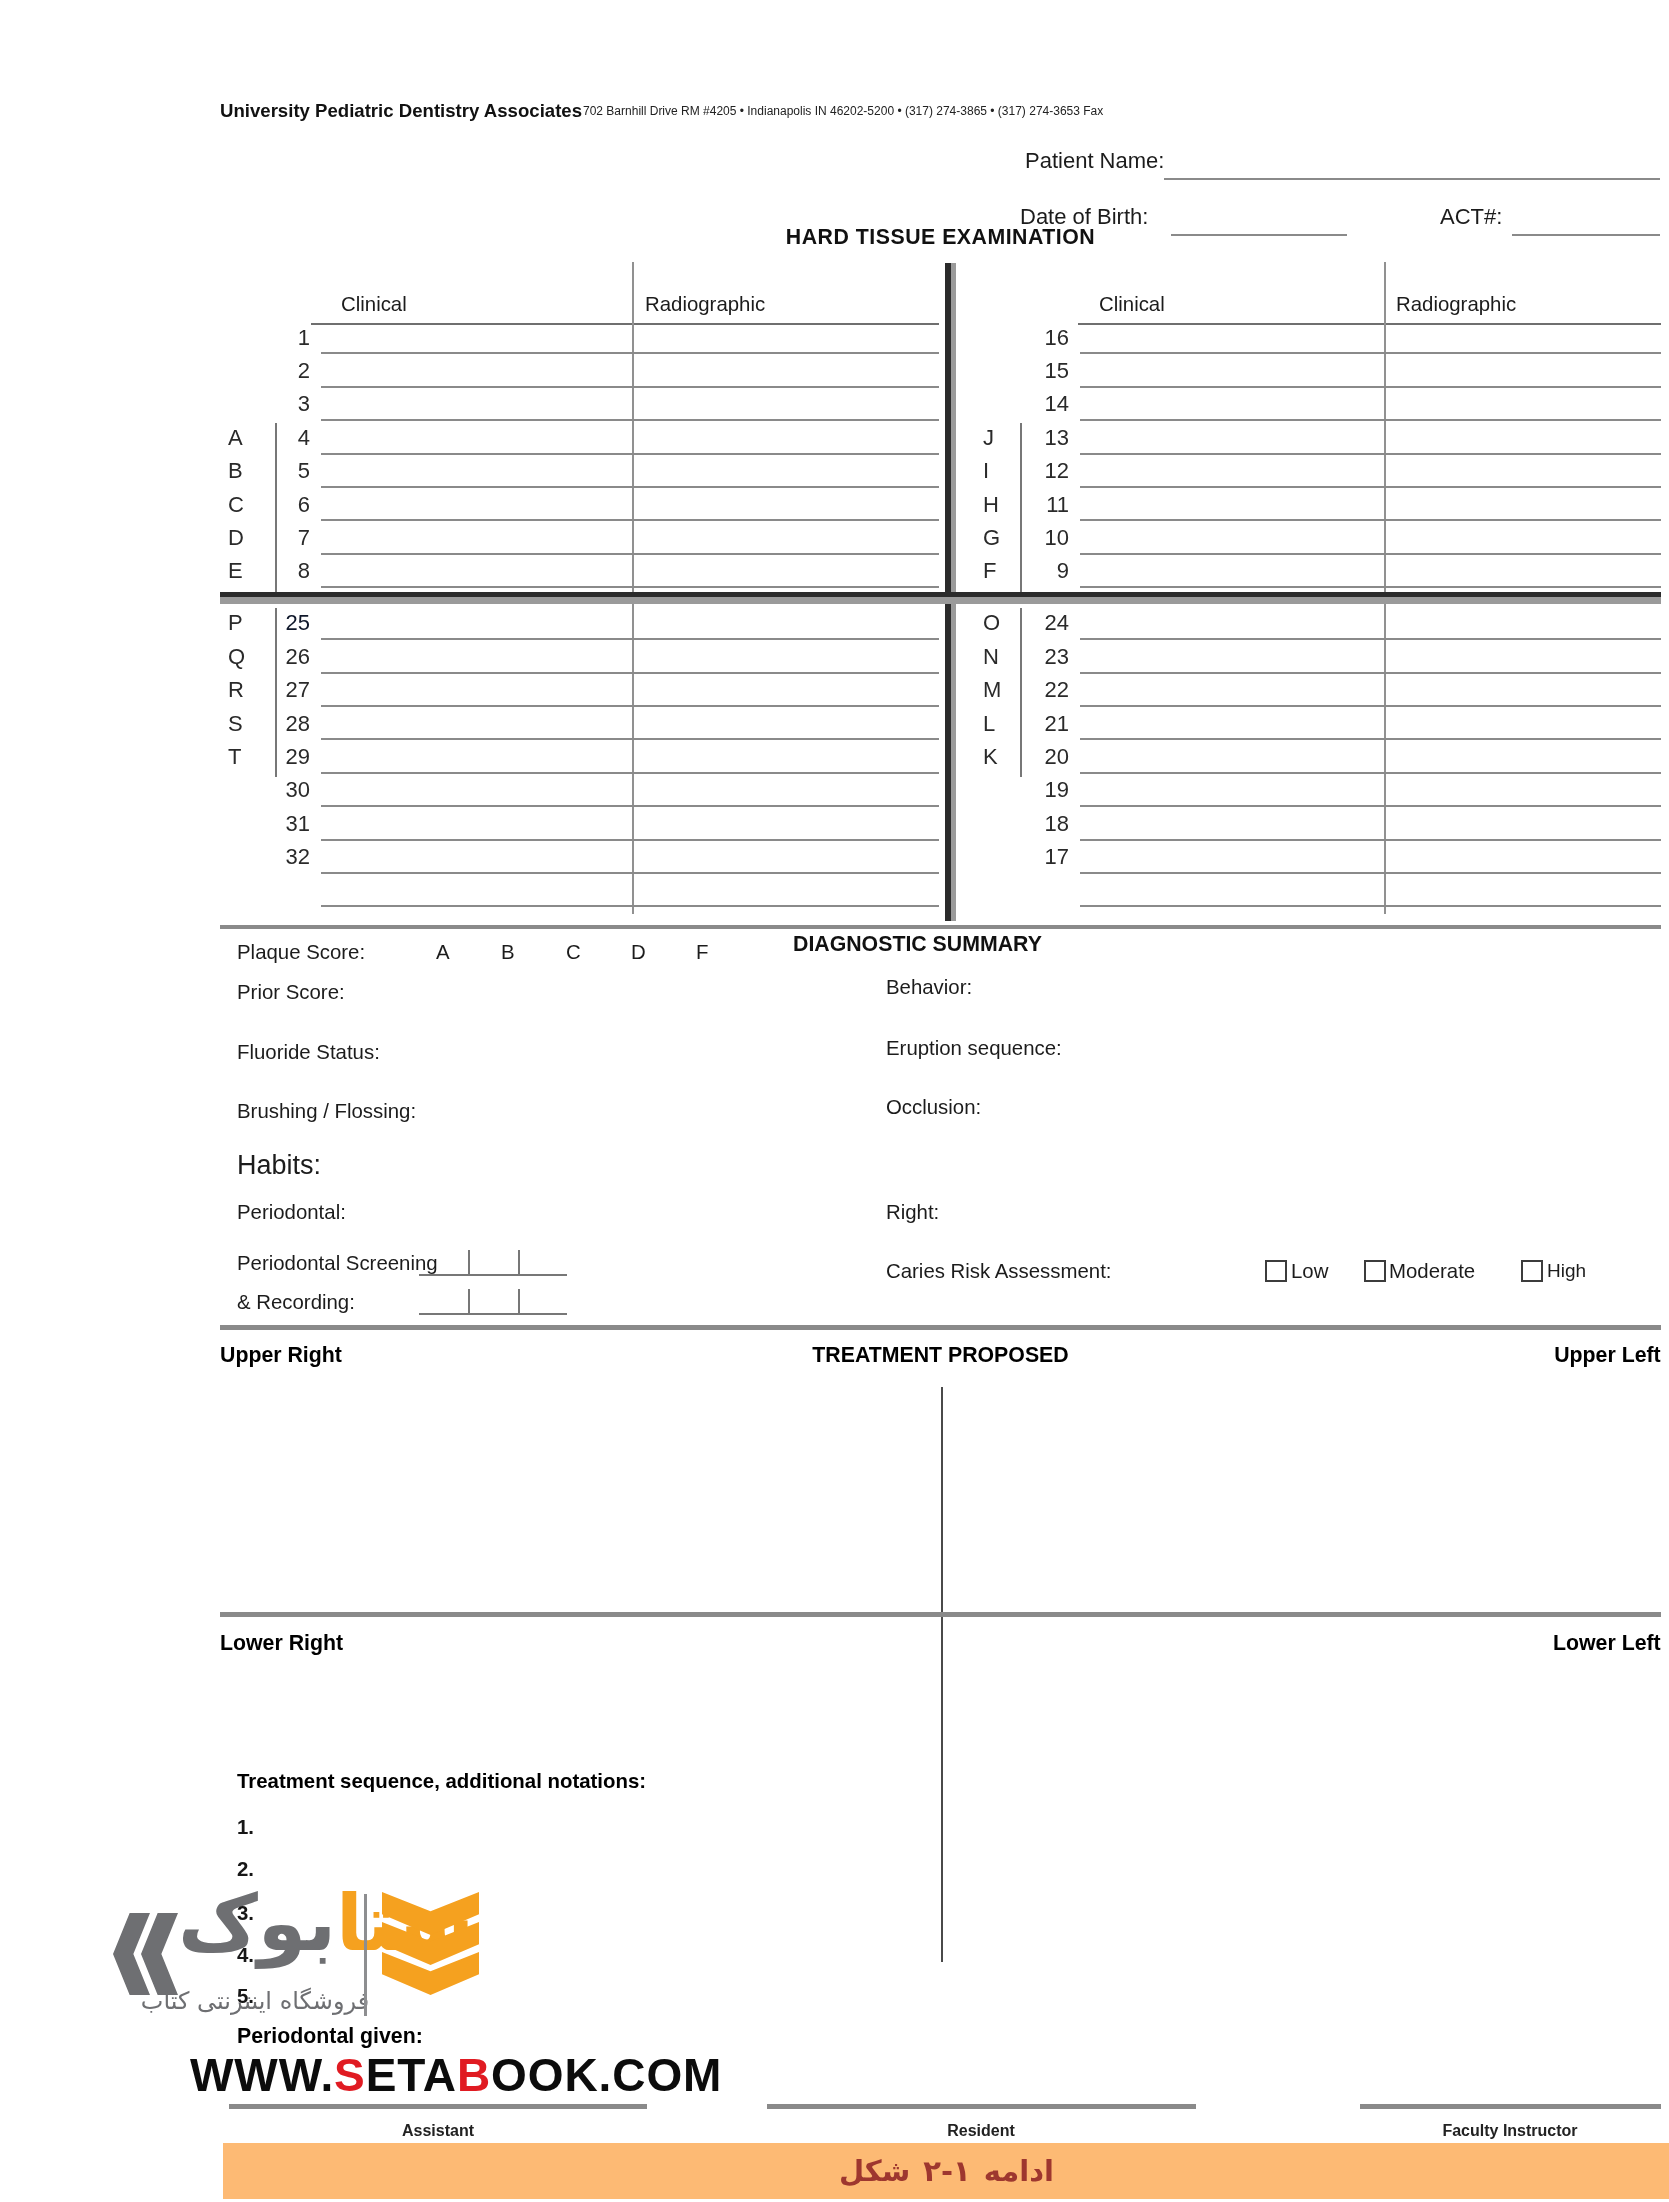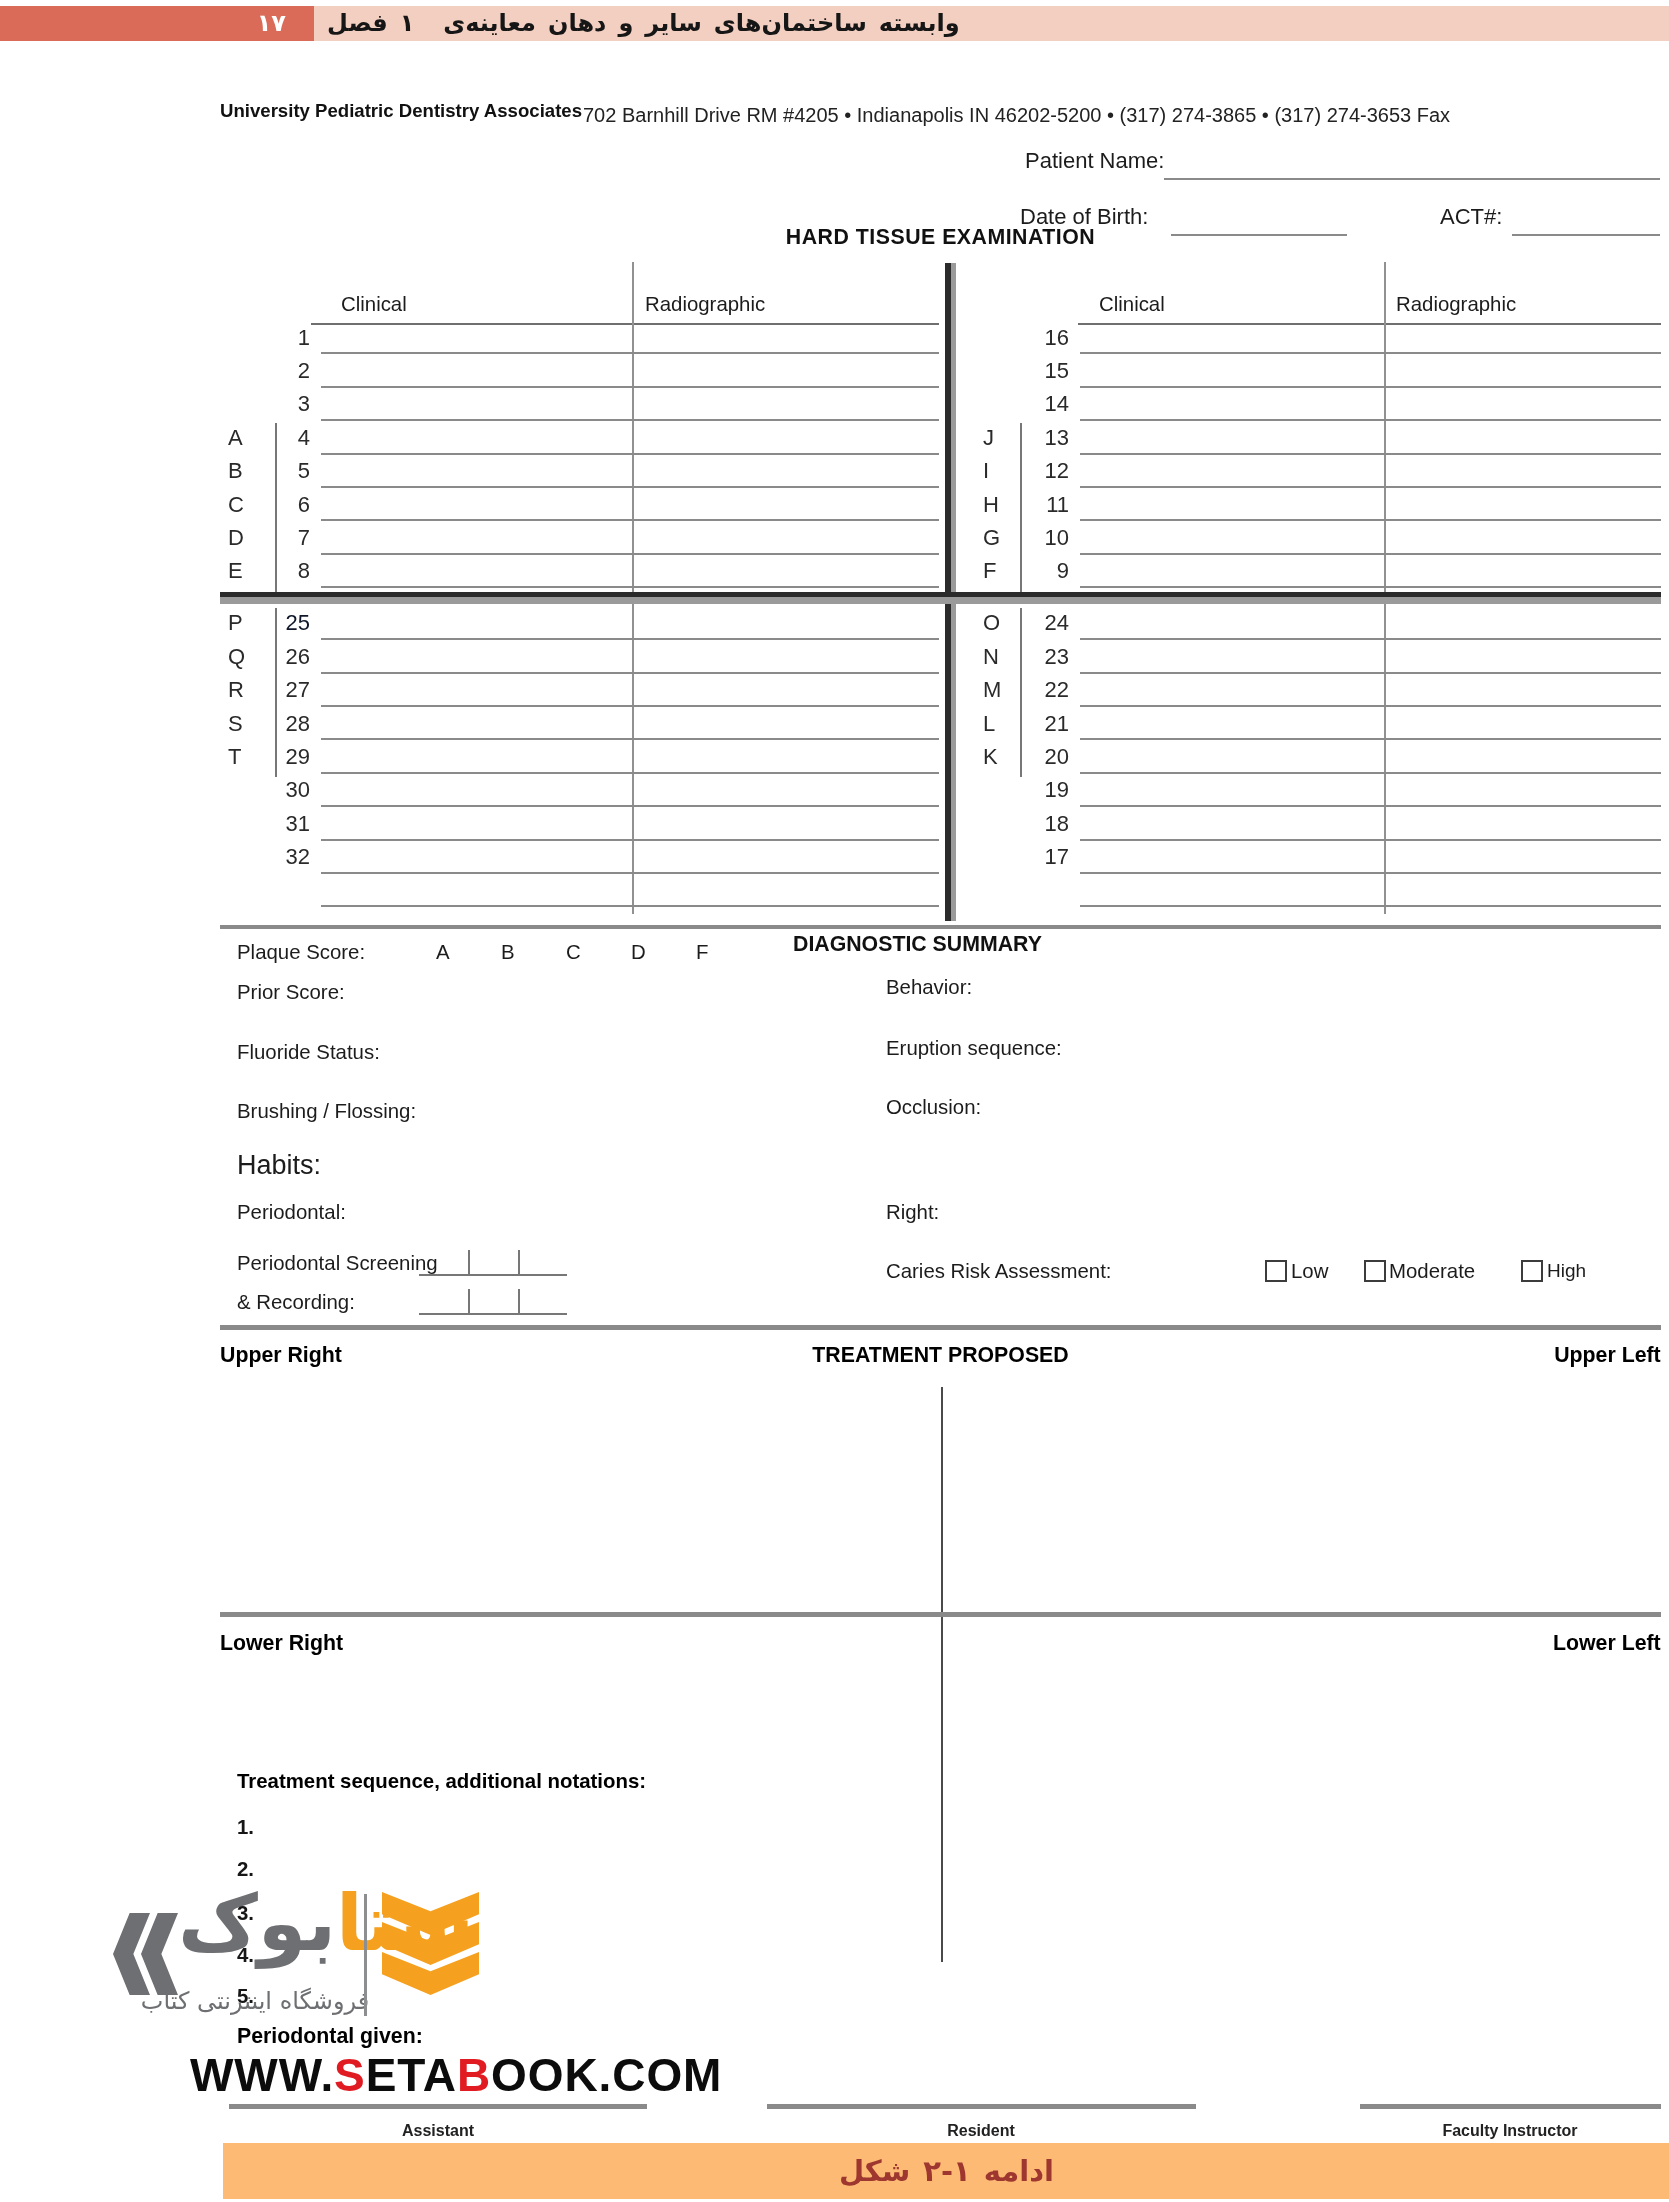--- a/index.html
+++ b/index.html
@@ -36,40 +36,24 @@
   .chev{width:97px;height:43px;clip-path:polygon(0% 0%,50% 45%,100% 0%,100% 52%,50% 100%,0% 52%);}
   .lchev{position:absolute;width:37px;height:82px;clip-path:polygon(100% 0%,45% 0%,0% 50%,45% 100%,100% 100%,55% 50%);}
   .wordmark{position:absolute;left:178px;top:1883px;height:97px;font-size:78px;font-weight:bold;
             direction:rtl;display:flex;align-items:flex-start;line-height:1.05;z-index:1;}
 </style>
 </head>
 <body>
 
 <div class="page">
 
-  <div class="topbar">
-    <div class="topbar-light" id="bar-light" style="background: rgb(243, 207, 193);"></div>
-    <div class="pagenum fa" id="pagenum-block" style="background: rgb(217, 107, 88);">
-      <span>۱۷</span>
-    </div>
-    <div class="chapter fa" id="chapter-line">
-      <span>فصل</span>
-      <span style="margin-right:16.7px">۱</span>
-    <span>معاینه‌ی</span>
-        <span>دهان</span>
-        <span>و</span>
-        <span>سایر</span>
-        <span>ساختمان‌های</span>
-        <span>وابسته</span>
-      </div>
-  </div>
 
 
   <div class="abs b" style="left:220px;top:100px;font-size:18.6px;color:#111;white-space:nowrap;z-index:1">University Pediatric Dentistry Associates</div>
-  <div class="abs" style="left:583px;top:104px;font-size:20px;color:#222;white-space:nowrap;z-index:1">702 Barnhill Drive  RM #4205 • Indianapolis IN 46202-5200 • (317) 274-3865 • (317) 274-3653 Fax</div>
+  <div class="abs" style="left:583px;top:104px;font-size:12px;color:#222;white-space:nowrap;z-index:1">702 Barnhill Drive  RM #4205 • Indianapolis IN 46202-5200 • (317) 274-3865 • (317) 274-3653 Fax</div>
 
   <div class="lbl" style="left:1025px;top:148px;font-size:22px">Patient Name:</div>
   <div class="ln" style="left:1164px;top:178px;width:496px"></div>
   <div class="lbl" style="left:1020px;top:204px;font-size:22px">Date of Birth:</div>
   <div class="ln" style="left:1171px;top:234px;width:176px"></div>
   <div class="lbl" style="left:1440px;top:204px;font-size:22px">ACT#:</div>
   <div class="ln" style="left:1512px;top:234px;width:148px"></div>
 
 
   <div class="abs b" style="left:220px;top:225px;width:1441px;text-align:center;font-size:21.3px;letter-spacing:0.5px;color:#111">HARD TISSUE EXAMINATION</div>

